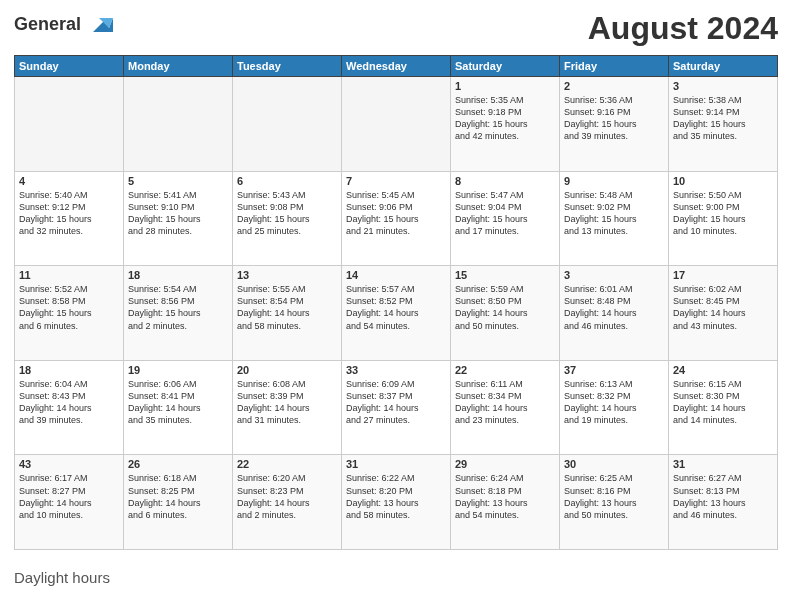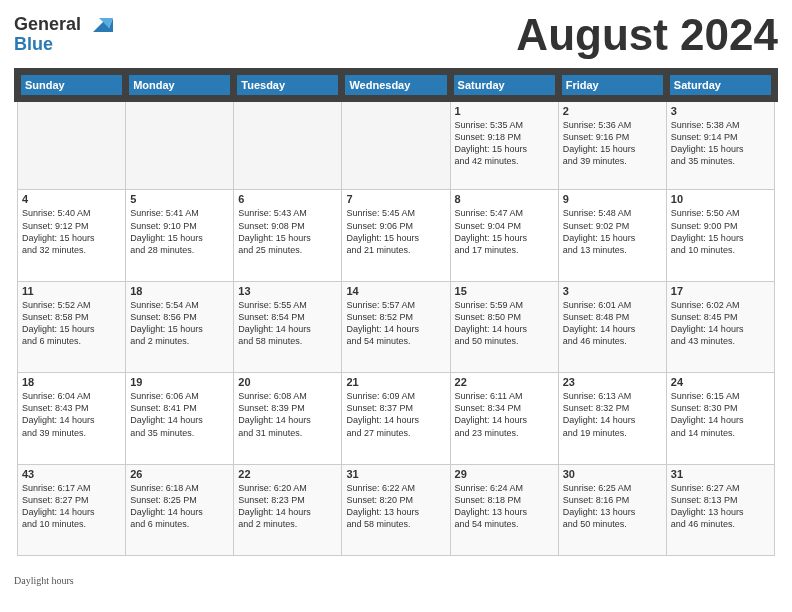--- a/index.html
+++ b/index.html
@@ -30,41 +30,41 @@
     }
     .logo-icon {
       width: 28px;
       height: 28px;
       margin-left: 2px;
     }
     .title-block {
       text-align: right;
     }
     .month-year {
-      font-size: 44px;
+      font-size: 32px;
       font-weight: bold;
       color: #333;
     }
     .location {
       font-size: 14px;
       color: #555;
     }
     .calendar-table {
       width: 100%;
       border-collapse: collapse;
       flex: 1;
       table-layout: fixed;
     }
     .calendar-table thead tr th {
       background-color: #2a7ab5;
       color: #fff;
       font-size: 11px;
       font-weight: bold;
       padding: 4px 4px;
-      border: 7px solid #404040;
+      border: 1px solid #404040;
       text-align: left;
     }
     .calendar-table tbody tr td {
       border: 1px solid #ccc;
       vertical-align: top;
       padding: 3px 4px;
       font-size: 9.5px;
       color: #333;
       background: #fff;
       height: 86px;
@@ -84,40 +84,38 @@
     .day-info {
       font-size: 9px;
       line-height: 1.35;
       color: #333;
     }
     .empty-cell {
       background: #f5f5f5 !important;
     }
     .footer {
       margin-top: 19px;
-      font-size: 10px;
+      font-size: 15px;
       color: #555;
-      font-family: Liberation Serif, serif;
     }
   </style>
 </head>
 <body>
 
 <div class="page">
   <div class="header">
     <div class="logo">
       <div>
         <div style="display:flex;align-items:center;gap:2px;">
           <span style="font-size:18px;font-weight:bold;color:#333;">General</span>
           <svg class="logo-icon" viewBox="0 0 28 28" width="28" height="28">
             <polygon points="8,22 20,10 24,18 28,8 28,22" fill="#2a7ab5"></polygon>
             <polygon points="14,8 24,18 28,8" fill="#5aade0"></polygon>
           </svg>
         </div>
-        <div style="font-size:18px;font-weight:bold;color:#2a7ab5;margin-top:-4px;">Blue</div>
       </div>
     </div>
     <div class="title-block">
       <div class="month-year">August 2024</div>
     </div>
   </div>
 
   <table class="calendar-table">
     <thead>
       <tr>
@@ -217,29 +215,29 @@
           </td>
           <td>
             <span class="day-num">19</span>
             <div class="day-info">Sunrise: 6:06 AM<br>Sunset: 8:41 PM<br>Daylight: 14 hours<br>and 35 minutes.</div>
           </td>
           <td>
             <span class="day-num">20</span>
             <div class="day-info">Sunrise: 6:08 AM<br>Sunset: 8:39 PM<br>Daylight: 14 hours<br>and 31 minutes.</div>
           </td>
           <td>
-            <span class="day-num">21</span>
+            <span class="day-num">33</span>
             <div class="day-info">Sunrise: 6:09 AM<br>Sunset: 8:37 PM<br>Daylight: 14 hours<br>and 27 minutes.</div>
           </td>
           <td>
             <span class="day-num">22</span>
             <div class="day-info">Sunrise: 6:11 AM<br>Sunset: 8:34 PM<br>Daylight: 14 hours<br>and 23 minutes.</div>
           </td>
           <td>
-            <span class="day-num">23</span>
+            <span class="day-num">37</span>
             <div class="day-info">Sunrise: 6:13 AM<br>Sunset: 8:32 PM<br>Daylight: 14 hours<br>and 19 minutes.</div>
           </td>
           <td>
             <span class="day-num">24</span>
             <div class="day-info">Sunrise: 6:15 AM<br>Sunset: 8:30 PM<br>Daylight: 14 hours<br>and 14 minutes.</div>
           </td>
         </tr>
         <tr>
           <td>
             <span class="day-num">43</span>

